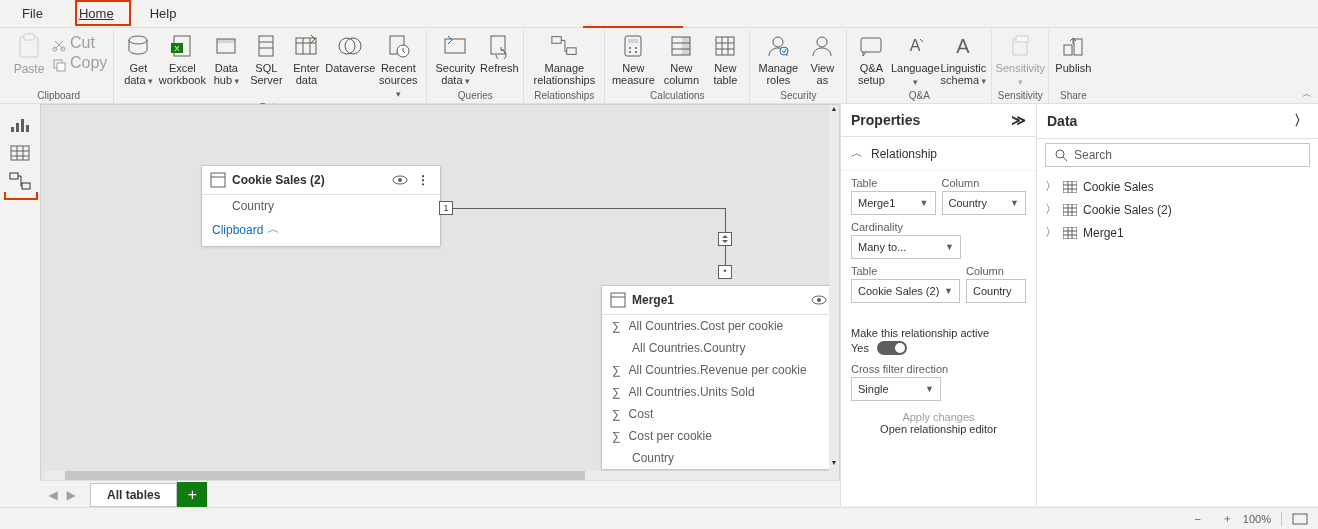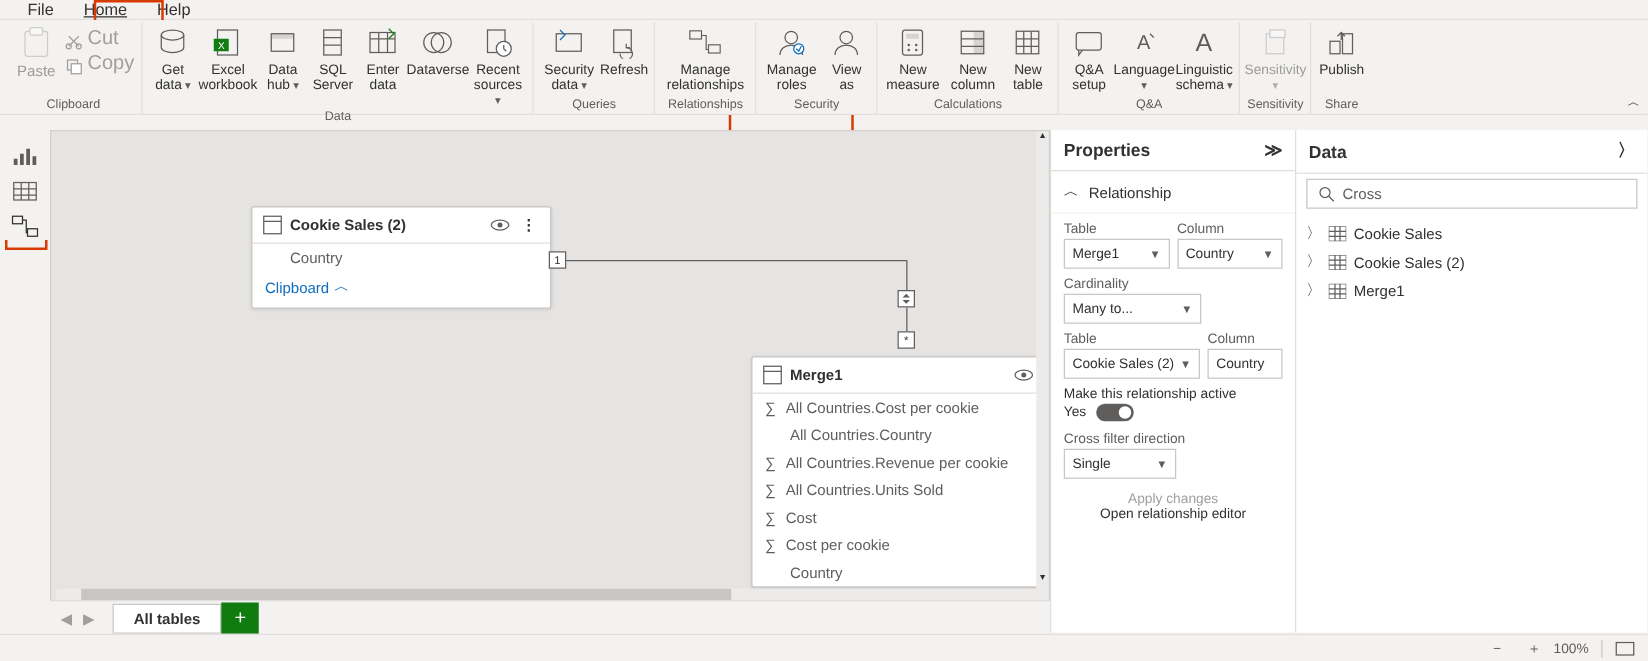--- a/index.html
+++ b/index.html
@@ -10,26 +10,27 @@
     color: #323130;
     background: #f3f2f1;
     width: 1318px;
     height: 529px;
     overflow: hidden;
     position: relative;
   }
 
   
   .menubar {
-    height: 16px;
+    height: 28px;
     background: #f3f2f1;
     border-bottom: 1px solid #e1dfdd;
     display: flex;
     align-items: center;
     padding-left: 10px;
+    gap: 12px;
   }
   .menubar .menu-item {
     padding: 4px 12px;
     cursor: pointer;
     font-size: 13px;
   }
   .menubar .menu-item.active {
     font-weight: 400;
   }
   .highlight-red {
@@ -517,46 +518,20 @@
       </div>
     </div>
     <div class="group-label">Relationships</div>
   </div>
 
   <div class="ribbon-group">
     <div class="items">
       <div class="ribbon-btn">
         <div class="ribbon-icon">
             <svg width="26" height="26" viewBox="0 0 26 26">
-              <circle cx="13" cy="9" r="5" fill="none" stroke="#605e5c"></circle>
-              <path d="M4 23c0-5 4-8 9-8s9 3 9 8" fill="none" stroke="#605e5c"></path>
-              <circle cx="19" cy="18" r="4" fill="#fff" stroke="#0f6cbd"></circle>
-              <path d="M17 18l2 2 2-4" stroke="#0f6cbd" fill="none"></path>
-            </svg>
-          </div>
-        <span>Manage roles</span>
-      </div>
-      <div class="ribbon-btn narrow">
-        <div class="ribbon-icon">
-            <svg width="26" height="26" viewBox="0 0 26 26">
-              <circle cx="13" cy="9" r="5" fill="none" stroke="#605e5c"></circle>
-              <path d="M4 23c0-5 4-8 9-8s9 3 9 8" fill="none" stroke="#605e5c"></path>
-            </svg>
-          </div>
-        <span>View as</span>
-      </div>
-    </div>
-    <div class="group-label">Security</div>
-  </div>
-
-  <div class="ribbon-group">
-    <div class="items">
-      <div class="ribbon-btn">
-        <div class="ribbon-icon">
-            <svg width="26" height="26" viewBox="0 0 26 26">
               <rect x="5" y="3" width="16" height="20" rx="2" fill="none" stroke="#605e5c"></rect>
               <rect x="8" y="6" width="10" height="4" fill="#605e5c" opacity="0.2"></rect>
               <circle cx="10" cy="15" r="1" fill="#605e5c"></circle>
               <circle cx="16" cy="15" r="1" fill="#605e5c"></circle>
               <circle cx="10" cy="19" r="1" fill="#605e5c"></circle>
               <circle cx="16" cy="19" r="1" fill="#605e5c"></circle>
             </svg>
           </div>
         <span>New measure</span>
       </div>
@@ -578,20 +553,46 @@
               <line x1="4" y1="10" x2="22" y2="10" stroke="#605e5c"></line>
               <line x1="4" y1="16" x2="22" y2="16" stroke="#605e5c"></line>
               <line x1="10" y1="4" x2="10" y2="22" stroke="#605e5c"></line>
               <line x1="16" y1="4" x2="16" y2="22" stroke="#605e5c"></line>
             </svg>
           </div>
         <span>New table</span>
       </div>
     </div>
     <div class="group-label">Calculations</div>
+  </div>
+
+  <div class="ribbon-group">
+    <div class="items">
+      <div class="ribbon-btn">
+        <div class="ribbon-icon">
+            <svg width="26" height="26" viewBox="0 0 26 26">
+              <circle cx="13" cy="9" r="5" fill="none" stroke="#605e5c"></circle>
+              <path d="M4 23c0-5 4-8 9-8s9 3 9 8" fill="none" stroke="#605e5c"></path>
+              <circle cx="19" cy="18" r="4" fill="#fff" stroke="#0f6cbd"></circle>
+              <path d="M17 18l2 2 2-4" stroke="#0f6cbd" fill="none"></path>
+            </svg>
+          </div>
+        <span>Manage roles</span>
+      </div>
+      <div class="ribbon-btn narrow">
+        <div class="ribbon-icon">
+            <svg width="26" height="26" viewBox="0 0 26 26">
+              <circle cx="13" cy="9" r="5" fill="none" stroke="#605e5c"></circle>
+              <path d="M4 23c0-5 4-8 9-8s9 3 9 8" fill="none" stroke="#605e5c"></path>
+            </svg>
+          </div>
+        <span>View as</span>
+      </div>
+    </div>
+    <div class="group-label">Security</div>
   </div>
 
   <div class="ribbon-group">
     <div class="items">
       <div class="ribbon-btn narrow">
         <div class="ribbon-icon">
             <svg width="26" height="26" viewBox="0 0 26 26">
               <rect x="3" y="5" width="20" height="14" rx="2" fill="none" stroke="#605e5c"></rect>
               <path d="M8 19l-3 4v-4" fill="none" stroke="#605e5c"></path>
             </svg>
@@ -818,21 +819,21 @@
           </div>
       </div>
       <div style="flex:0.7;">
         <span class="form-label">Column</span>
         <div class="dropdown">
             <span>Country</span>
           </div>
       </div>
     </div>
 
-    <div style="margin:6px 0 2px 0;">Make this relationship active</div>
+    <div style="margin:24px 0 2px 0;">Make this relationship active</div>
     <div style="display:flex; align-items:center; gap:8px; margin-bottom:8px;">
       <span>Yes</span>
       <div class="toggle"></div>
     </div>
 
     <span class="form-label">Cross filter direction</span>
     <div class="dropdown" style="width:90px; margin-bottom:10px;">
         <span>Single</span>
         <span class="dd-caret">▼</span>
       </div>
@@ -847,21 +848,21 @@
 <div class="panel data-panel">
   <div class="panel-header">
     <span>Data</span>
     <span style="cursor:pointer;">〉</span>
   </div>
   <div class="search-box">
     <svg width="14" height="14" viewBox="0 0 14 14">
         <circle cx="6" cy="6" r="4" fill="none" stroke="#605e5c"></circle>
         <line x1="9" y1="9" x2="13" y2="13" stroke="#605e5c"></line>
       </svg>
-    <span>Cross</span>
+    <span>Search</span>
   </div>
   <div class="data-tree">
     <div class="node">
       <span>〉</span>
       <svg width="14" height="12" viewBox="0 0 14 12">
           <rect x="0" y="0" width="14" height="12" fill="none" stroke="#605e5c"></rect>
           <line x1="0" y1="4" x2="14" y2="4" stroke="#605e5c"></line>
           <line x1="0" y1="8" x2="14" y2="8" stroke="#605e5c"></line>
           <line x1="5" y1="0" x2="5" y2="12" stroke="#605e5c"></line>
           <line x1="9" y1="0" x2="9" y2="12" stroke="#605e5c"></line>

